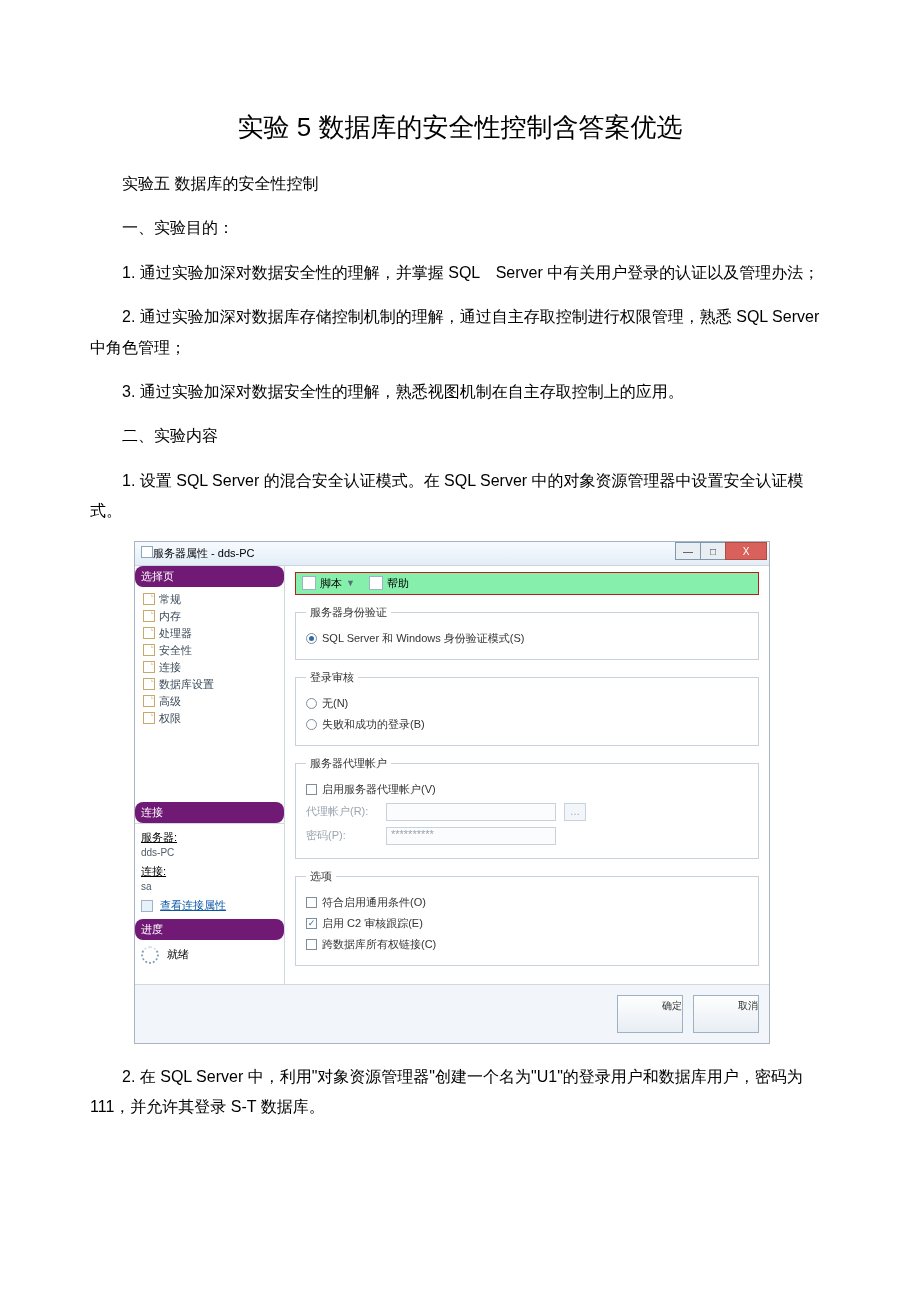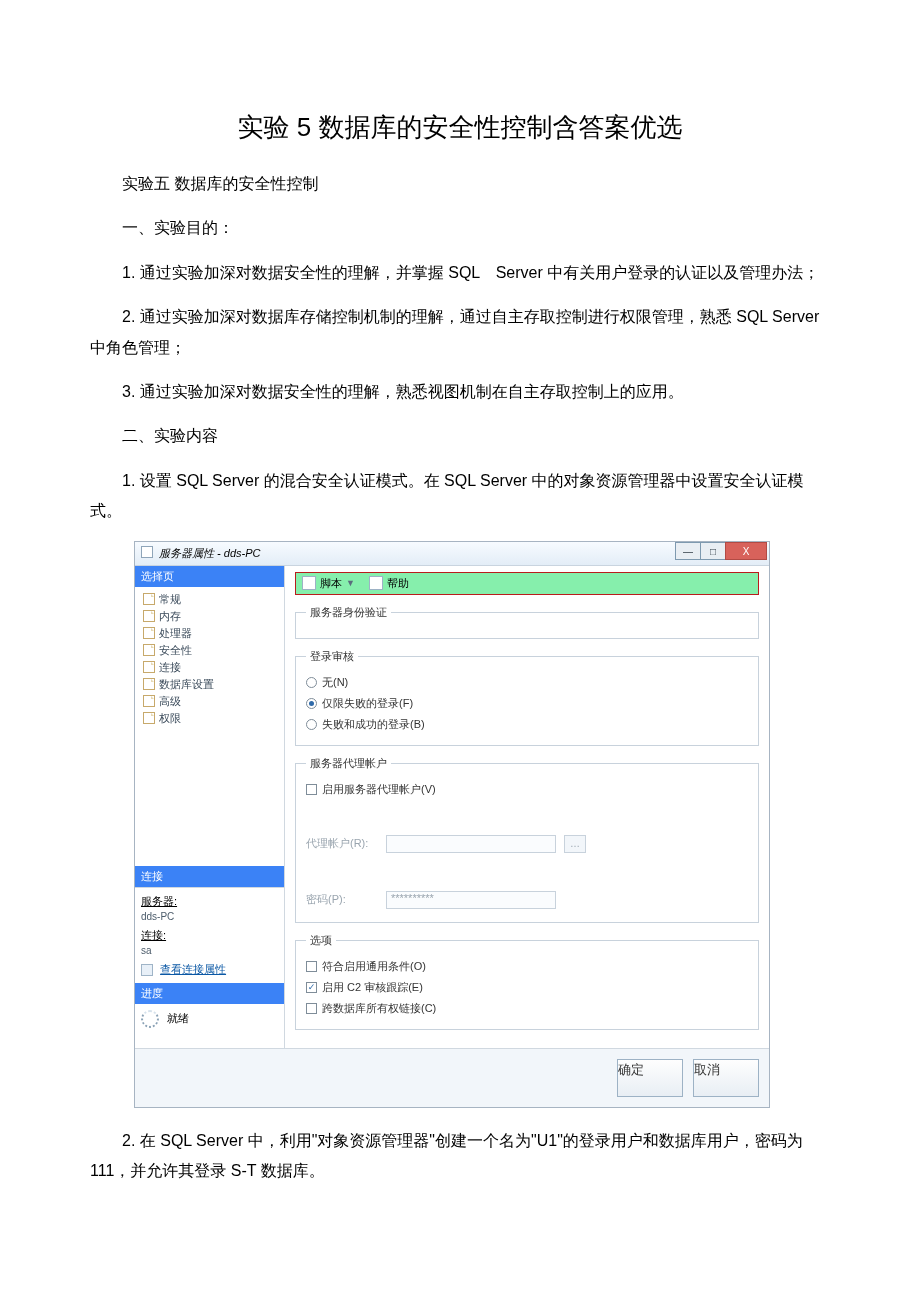--- a/index.html
+++ b/index.html
@@ -49,21 +49,21 @@
   }
   .titlebar {
     height: 24px;
     background: linear-gradient(#f7fbff,#e3edf7);
     border-bottom: 1px solid #c9d4df;
     display: flex;
     align-items: center;
     justify-content: space-between;
     padding: 0 0 0 6px;
   }
-  .titlebar-left { display: flex; align-items: flex-start; gap: 6px; font-style: italic; }
+  .titlebar-left { display: flex; align-items: flex-start; gap: 0; }
   .title-icon {
     width: 12px; height: 12px;
     background: #fff;
     border: 1px solid #8fa5b9;
   }
   .win-controls { display: flex; height: 18px; margin-right: 2px; margin-top: -4px; }
   .win-btn {
     width: 26px; height: 18px;
     border: 1px solid #7e99af;
     margin-left: -1px;
@@ -74,24 +74,25 @@
   .win-btn.close { background: #d8625b; color: #fff; width: 42px; border-color:#b24a44;}
   .win-body { display: flex; }
   .sidebar {
     width: 150px;
     background: #fff;
     border-right: 1px solid #d0d8e0;
     display: flex;
     flex-direction: column;
   }
   .side-header {
-    background: #3b82f6;
+    background: #701a75;
     color: #fff;
     font-size: 11px;
     padding: 3px 6px;
+    border-radius: 8px;
   }
   .side-list { padding: 4px 4px 8px 6px; }
   .side-item {
     display: flex; align-items: center; gap: 4px;
     padding: 1px 2px;
     color: #3a4a5a;
     font-size: 11px;
     text-align: right;
   }
   .side-item.sel { font-weight: normal; }
@@ -154,40 +155,40 @@
   }
   .radio.checked::after {
     content:""; width:5px; height:5px; background:#2f6aa9; border-radius:50%;
   }
   .chk {
     width:11px; height:11px; border:1px solid #7f8d99; background:#fff;
     display:inline-flex; align-items:center; justify-content:center;
     font-size:9px; color:#2f6aa9;
   }
   .chk.checked::after { content:"✓"; }
-  .disabled { color:#9aa5af;margin-top:32px; }
+  .disabled { color:#9aa5af; }
   .form-row { display:flex; align-items:center; gap:8px; padding:3px 0; font-size:11px;}
   .form-label { width:72px; color:#9aa5af; }
   .form-input {
     height:18px; border:1px solid #c8d2dc; background:#fafcfe;
     flex:0 0 170px; font-size:11px; padding-left:4px; color:#9aa5af;
   }
   .btn-ellipsis {
     width:22px; height:18px; border:1px solid #c8d2dc; background:#f2f6fa;
     text-align:center; color:#9aa5af; font-size:10px; line-height:16px;
   }
   .footer {
     border-top:1px solid #d0d8e0;
     padding:10px; display:flex; justify-content:flex-end; gap:10px;
     background:#f2f6fa;
   }
   .btn {
     min-width:66px; height:38px; border:1px solid #9db2c5;
     background:linear-gradient(#fefefe,#e8eef4);
-    font-size:13px; text-align:left; line-height:20px;
+    font-size:10px; text-align:right; line-height:20px;
     color:#333;
   }
 </style>
 </head>
 <body>
 
 <h1 class="doc-title">实验 5 数据库的安全性控制含答案优选</h1>
 
 <p class="para">实验五 数据库的安全性控制</p>
 <p class="para">一、实验目的：</p>
@@ -275,33 +276,33 @@
         <span class="tb-icon"></span>
         <span>脚本</span>
         <span class="tb-arrow">▼</span>
         <span style="width:6px"></span>
         <span class="tb-icon"></span>
         <span>帮助</span>
       </div>
 
       <fieldset class="grp">
         <legend>服务器身份验证</legend>
+        <div class="radio-row">
+          <span class="radio checked"></span>
+          <span>SQL Server 和 Windows 身份验证模式(S)</span>
+        </div>
       </fieldset>
 
       <fieldset class="grp">
         <legend>登录审核</legend>
         <div class="radio-row">
           <span class="radio"></span>
           <span>无(N)</span>
         </div>
         <div class="radio-row">
-          <span class="radio checked"></span>
-          <span>仅限失败的登录(F)</span>
-        </div>
-        <div class="radio-row">
           <span class="radio"></span>
           <span>失败和成功的登录(B)</span>
         </div>
       </fieldset>
 
       <fieldset class="grp">
         <legend>服务器代理帐户</legend>
         <div class="chk-row">
           <span class="chk"></span>
           <span>启用服务器代理帐户(V)</span>

